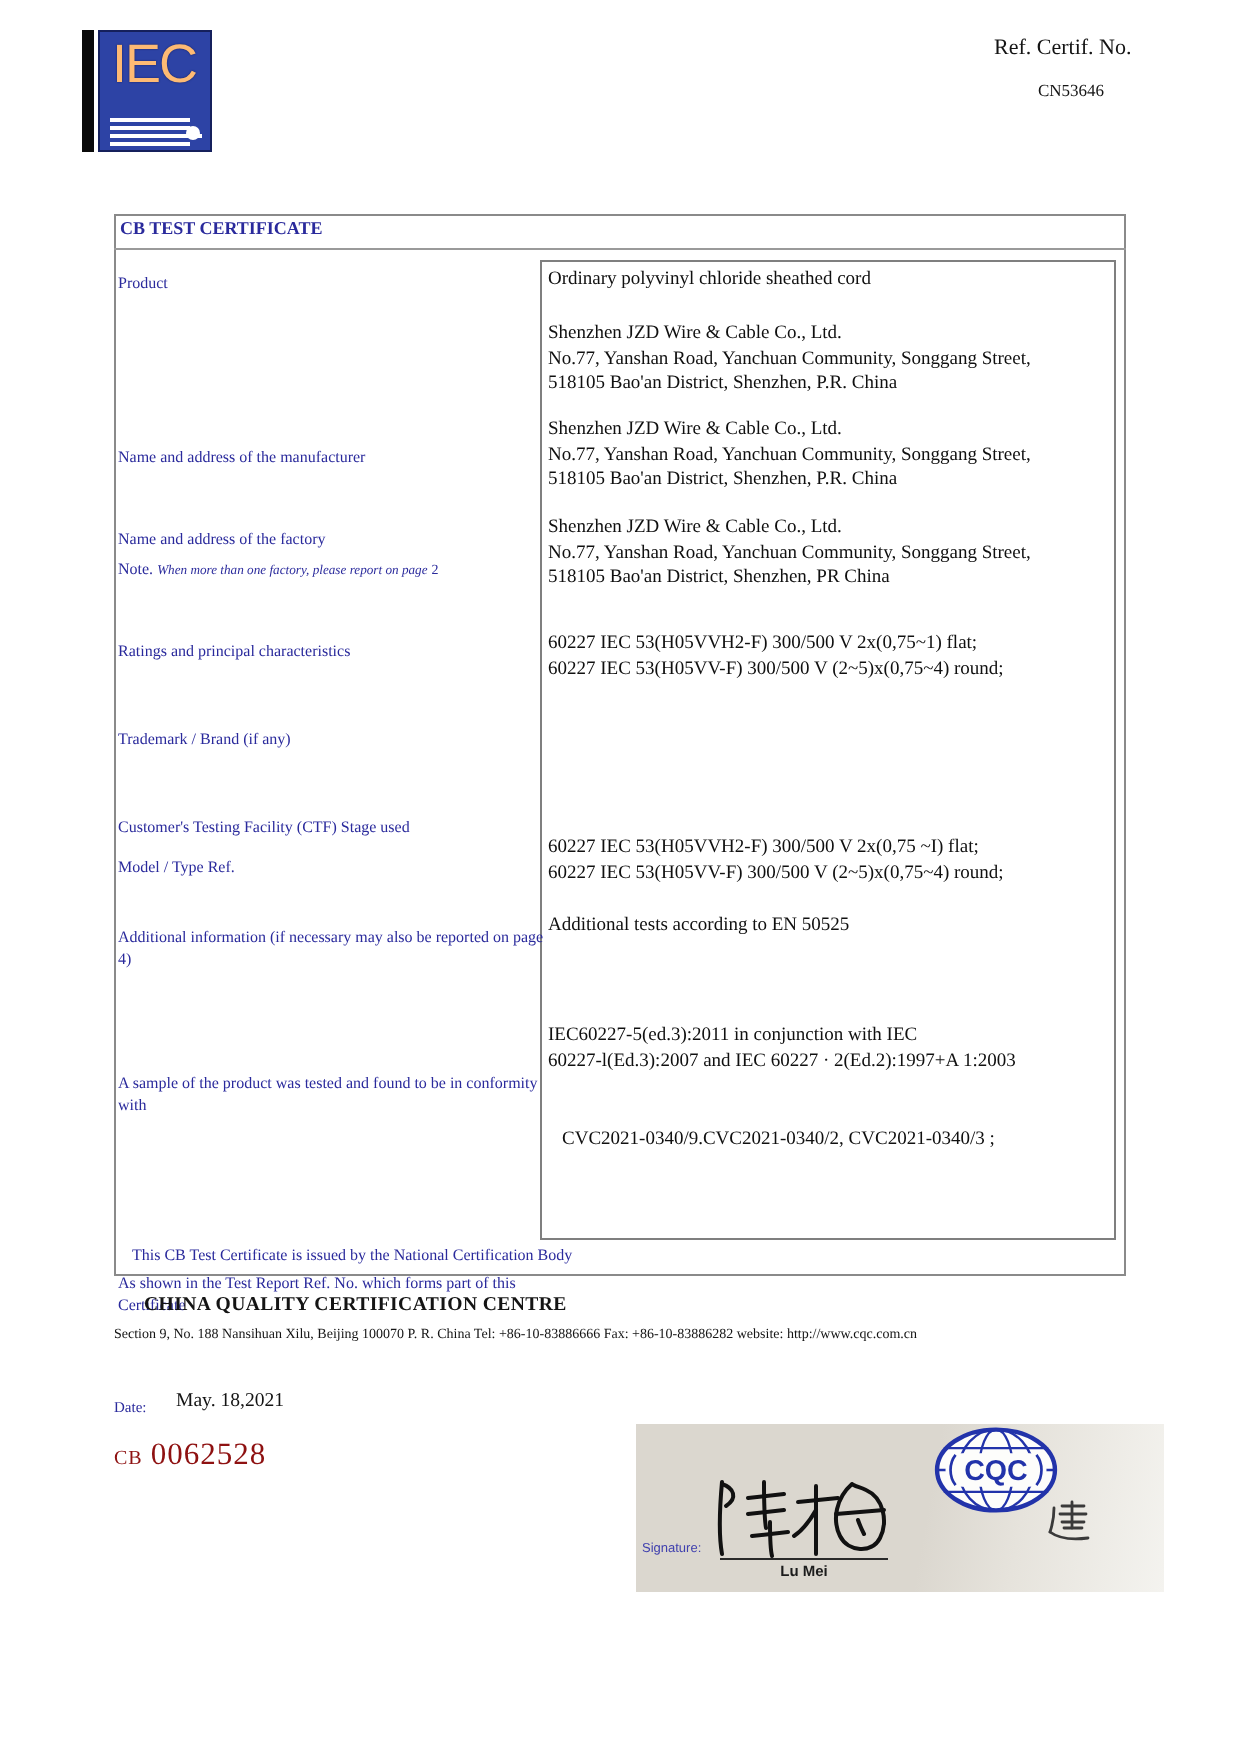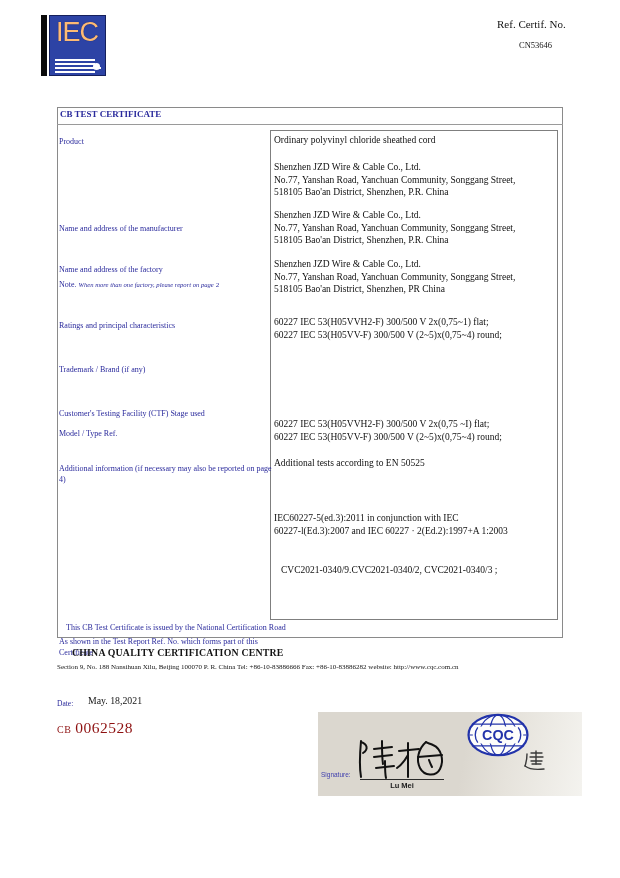--- a/index.html
+++ b/index.html
@@ -84,20 +84,21 @@
   <div class="abs note-line" style="top:280px;">
     <span>Note.</span>
     <span class="note-italic">When more than one factory, please report on page</span>
     <span style="font-size:7px;">2</span>
   </div>
   <div class="abs lbl" style="top:320px;">Ratings and principal characteristics</div>
   <div class="abs lbl" style="top:364px;">Trademark / Brand (if any)</div>
   <div class="abs lbl" style="top:428px;">Model / Type Ref.</div>
   <div class="abs lbl" style="top:408px;">Customer's Testing Facility (CTF) Stage used</div>
   <div class="abs lbl" style="top:463px;">Additional information (if necessary may also be reported on page 4)</div>
+  <div class="abs lbl" style="top:536px;">A sample of the product was tested and found to be in conformity with</div>
   <div class="abs lbl" style="top:608px;margin-top:28px;">As shown in the Test Report Ref. No. which forms part of this Certificate</div>
 
   <div class="abs val" style="top:134px;">Ordinary polyvinyl chloride sheathed cord</div>
   <div class="abs val" style="top:161px;">Shenzhen JZD Wire &amp; Cable Co., Ltd.
 No.77, Yanshan Road, Yanchuan Community, Songgang Street,
 518105 Bao'an District, Shenzhen, P.R. China</div>
   <div class="abs val" style="top:209px;">Shenzhen JZD Wire &amp; Cable Co., Ltd.
 No.77, Yanshan Road, Yanchuan Community, Songgang Street,
 518105 Bao'an District, Shenzhen, P.R. China</div>
   <div class="abs val" style="top:258px;">Shenzhen JZD Wire &amp; Cable Co., Ltd.
@@ -105,21 +106,21 @@
 518105 Bao'an District, Shenzhen, PR China</div>
   <div class="abs val" style="top:316px;">60227 IEC 53(H05VVH2-F) 300/500 V 2x(0,75~1) flat;
 60227 IEC 53(H05VV-F) 300/500 V (2~5)x(0,75~4) round;</div>
   <div class="abs val" style="top:418px;">60227 IEC 53(H05VVH2-F) 300/500 V 2x(0,75 ~I) flat;
 60227 IEC 53(H05VV-F) 300/500 V (2~5)x(0,75~4) round;</div>
   <div class="abs val" style="top:457px;">Additional tests according to EN 50525</div>
   <div class="abs val" style="top:512px;">IEC60227-5(ed.3):2011 in conjunction with IEC
 60227-l(Ed.3):2007 and IEC 60227 · 2(Ed.2):1997+A 1:2003</div>
   <div class="abs val" style="top:564px;padding-left:7px;">CVC2021-0340/9.CVC2021-0340/2, CVC2021-0340/3 ;</div>
 
-  <div class="abs footer-note">This CB Test Certificate is issued by the National Certification Road</div>
+  <div class="abs footer-note">This CB Test Certificate is issued by the National Certification Body</div>
 
   <div class="abs issuer-name">CHINA QUALITY CERTIFICATION CENTRE</div>
   <div class="abs issuer-address">Section 9, No. 188 Nansihuan Xilu, Beijing 100070 P. R. China Tel: +86-10-83886666 Fax: +86-10-83886282 website: http://www.cqc.com.cn</div>
   <div class="abs date-label">Date:</div>
   <div class="abs date-value">May. 18,2021</div>
   <div class="abs cb-line">
     <span class="cb-prefix">CB</span>
     <span class="cb-number">0062528</span>
   </div>
 

